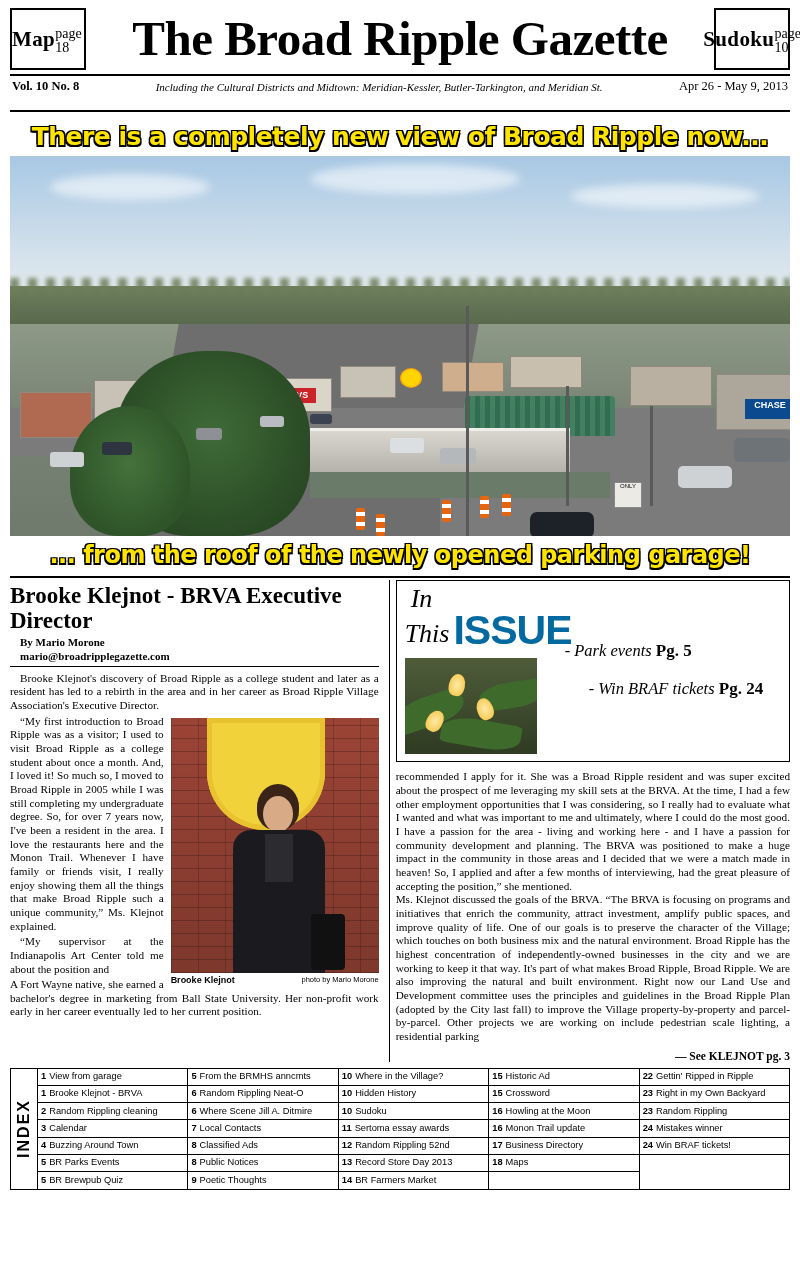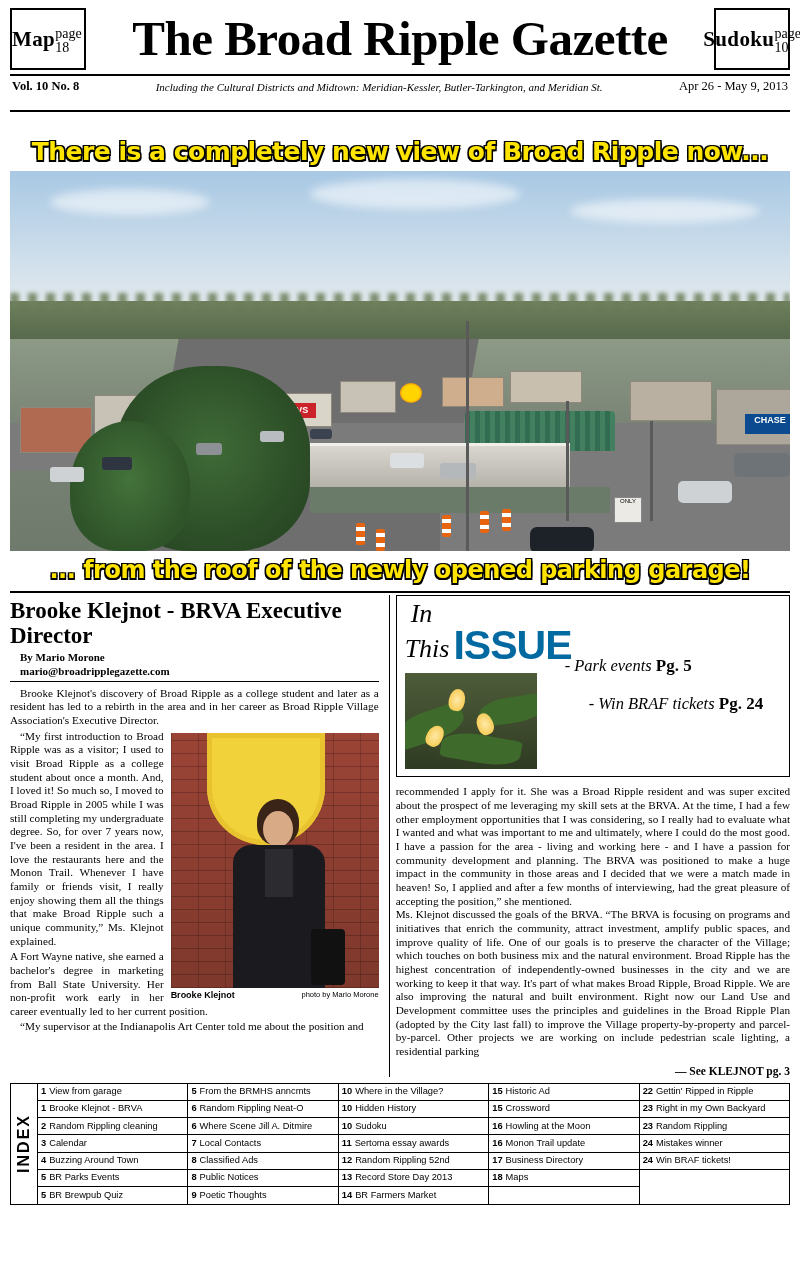--- a/index.html
+++ b/index.html
@@ -55,21 +55,21 @@
     font-size:11.5px;
     padding:3px 2px 16px 2px;
     border-bottom:2px solid #000;
   }
   .subbar .vol{font-weight:bold;font-size:12.5px;}
   .subbar .mid{font-style:italic;font-size:11px;}
   .subbar .date{font-size:12.5px;}
 
   
   .photo-block{
-    margin-top:23px;
+    margin-top:8px;
     position:relative;
   }
   .banner-head,.banner-foot{
     text-align:center;
     font-family:"DejaVu Sans", sans-serif;
     font-weight:bold;
     color:#ffe400;
     text-shadow:
       -1.5px -1.5px 0 #000, 1.5px -1.5px 0 #000,
       -1.5px 1.5px 0 #000, 1.5px 1.5px 0 #000,
@@ -379,22 +379,22 @@
             <div class="pb-person-shirt"></div>
             <div class="pb-bag"></div>
           </div>
           <div class="pb-caption">
             <span class="pb-credit">photo by Mario Morone</span>
             <span>Brooke Klejnot</span>
           </div>
         </div>
 
         <p class="body">“My first introduction to Broad Ripple was as a visitor; I used to visit Broad Ripple as a college student about once a month.  And, I loved it!  So much so, I moved to Broad Ripple in 2005 while I was still completing my undergraduate degree.  So, for over 7 years now, I've been a resident in the area.  I love the restaurants here and the Monon Trail.  Whenever I have family or friends visit, I really enjoy showing them all the things that make Broad Ripple such a unique community,” Ms. Klejnot explained.</p>
+        <p class="body">“My supervisor at the Indianapolis Art Center told me about the position and</p>
         <p class="body" style="text-indent:0;">  A Fort Wayne native, she earned a bachelor's degree in marketing from Ball State University.  Her non-profit work early in her career eventually led to her current position.</p>
-        <p class="body">“My supervisor at the Indianapolis Art Center told me about the position and</p>
       </div>
     </div>
 
     <div class="divider-v"></div>
 
     <div class="col-right">
       <div class="issue-box">
         <div class="issue-left">
           <div>
             <div class="issue-in">In</div>

